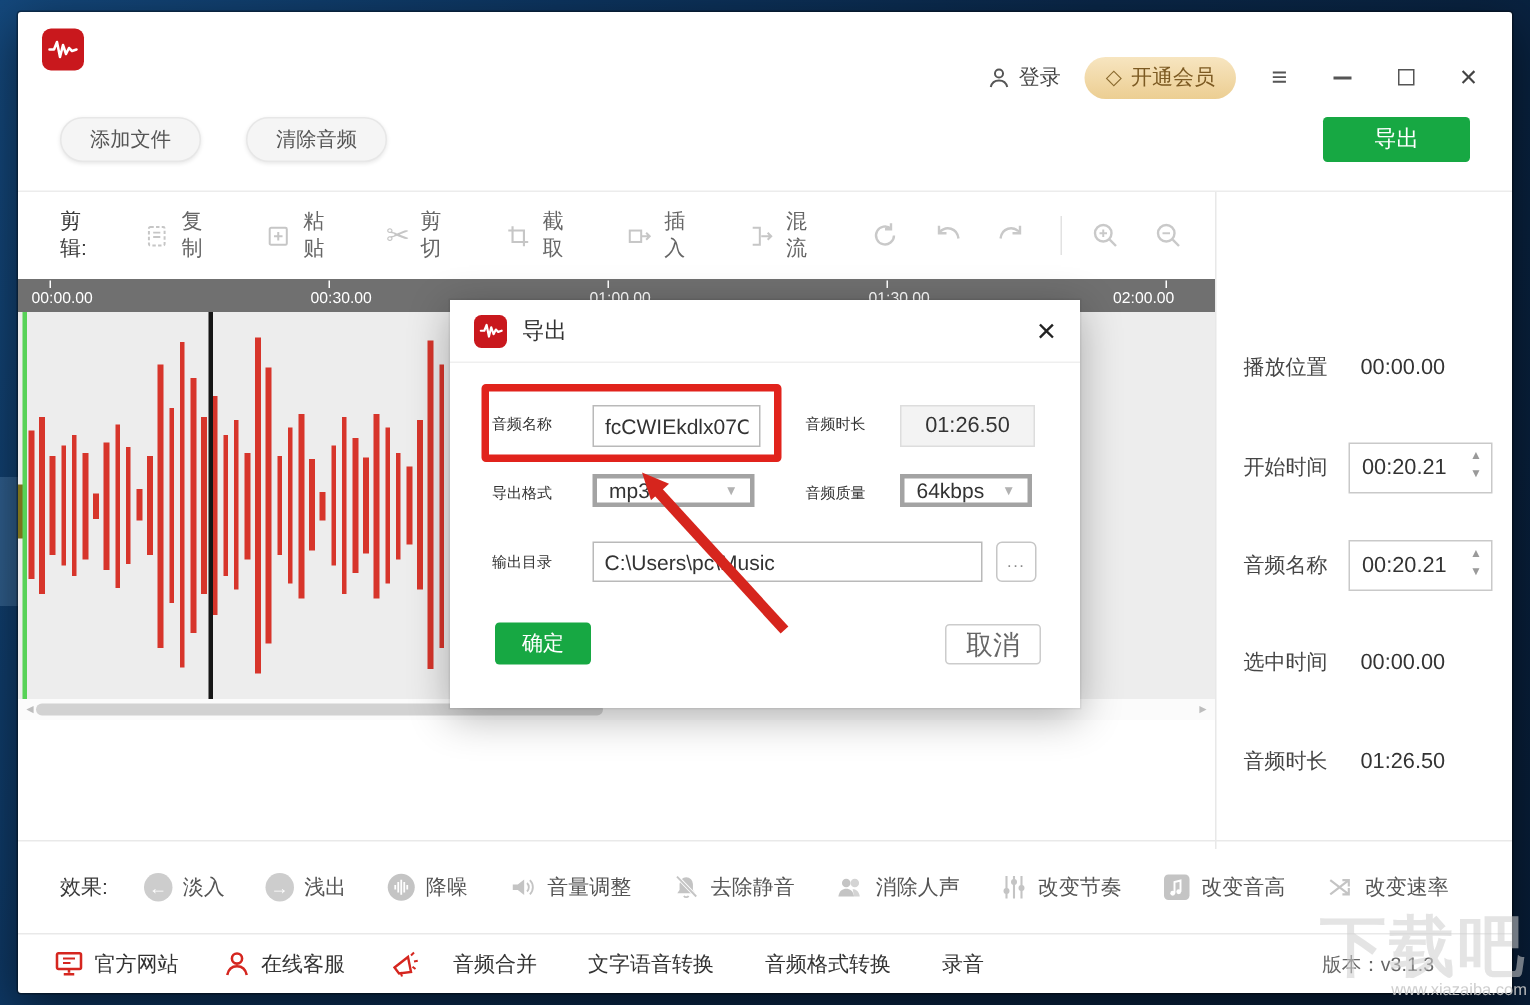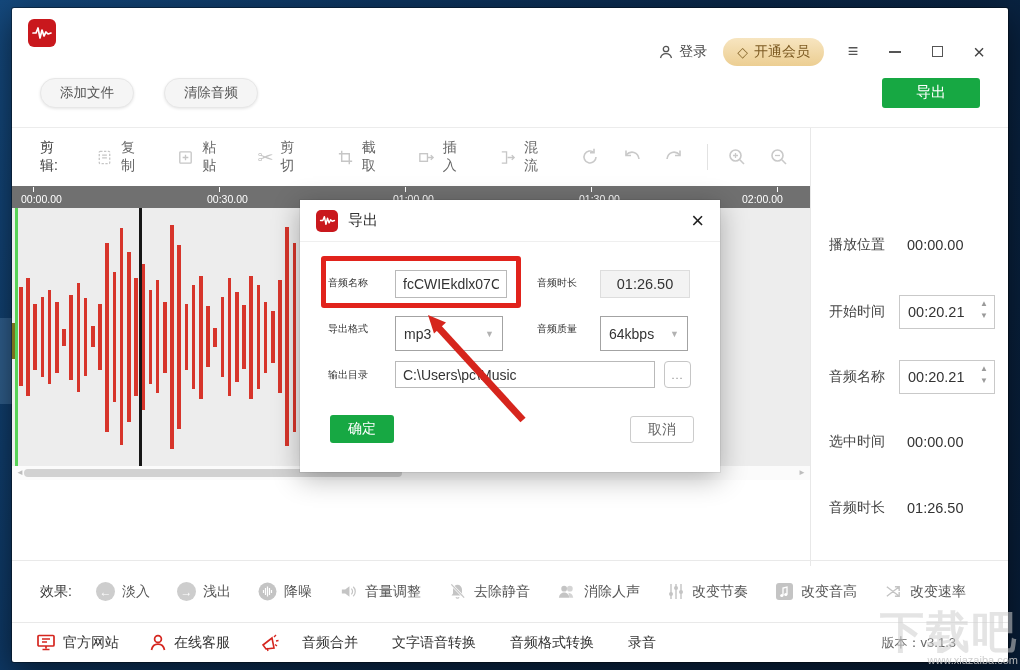--- a/index.html
+++ b/index.html
@@ -105,25 +105,25 @@
   
   .dialog { position:absolute; left:300px; top:200px; width:420px; height:272px; background:#fff; z-index:50;
     box-shadow:0 6px 26px rgba(0,0,0,.30), 0 0 0 1px rgba(0,0,0,.06); }
   .dlg-head { height:42px; display:flex; align-items:center; padding:0 16px; border-bottom:1px solid #efefef; }
   .dlg-icon { width:22px; height:22px; border-radius:5px; background:#c9181d; display:flex; align-items:center; justify-content:center; }
   .dlg-title { margin-left:10px; font-size:15px; color:#333; }
   .dlg-close { margin-left:auto; font-size:22px; color:#222; cursor:pointer; line-height:1; }
   .dlg-label { position:absolute; font-size:10px; color:#333; }
   .dlg-input { position:absolute; height:28px; border:1px solid #b9b9b9; font-size:14px; color:#333; padding:0 7px; outline:none; font-family:inherit; background:#fff; }
   .ro-box { position:absolute; height:28px; background:#f3f3f3; border:1px solid #ddd; display:flex; align-items:center; justify-content:center; font-size:14.5px; color:#333; }
-  .dropdown { position:absolute; height:35px; border:1px solid #a3a3a3; background:#fff; display:flex; align-items:center; font-size:14px; color:#333; padding:0 8px; cursor:pointer; }
+  .dropdown { position:absolute; height:22px; border:3px solid #a3a3a3; background:#fff; display:flex; align-items:center; font-size:14px; color:#333; padding:0 8px; cursor:pointer; }
   .dropdown .caret { margin-left:auto; font-size:9px; color:#b2b2b2; }
   .browse-btn { position:absolute; width:27px; height:27px; border:1px solid #c6c6c6; border-radius:4px; background:#fff; font-size:11px; color:#8a8a8a; display:flex; align-items:center; justify-content:center; letter-spacing:1px; cursor:pointer; }
   .ok-btn { position:absolute; left:30px; top:215px; width:64px; height:28px; background:#17a843; border:none; border-radius:3px; color:#fff; font-size:14px; cursor:pointer; font-family:inherit; }
-  .cancel-btn { position:absolute; left:330px; top:216px; width:64px; height:27px; background:#fff; border:1px solid #ccc; border-radius:3px; color:#666; font-size:14px; cursor:pointer; font-family:inherit; }
+  .cancel-btn { position:absolute; left:330px; top:216px; width:64px; height:27px; background:#fff; border:1px solid #ccc; border-radius:3px; color:#666; font-size:18px; cursor:pointer; font-family:inherit; }
 
   .hl-rect { position:absolute; left:321px; top:256px; width:200px; height:52px; border:5px solid #e1231c; border-radius:3px; z-index:55; pointer-events:none; }
   .anno-arrow { position:absolute; left:0; top:0; z-index:60; pointer-events:none; }
 </style>
 </head>
 <body>
 
 <div class="desk-glow"></div>
 
 <div class="window">

